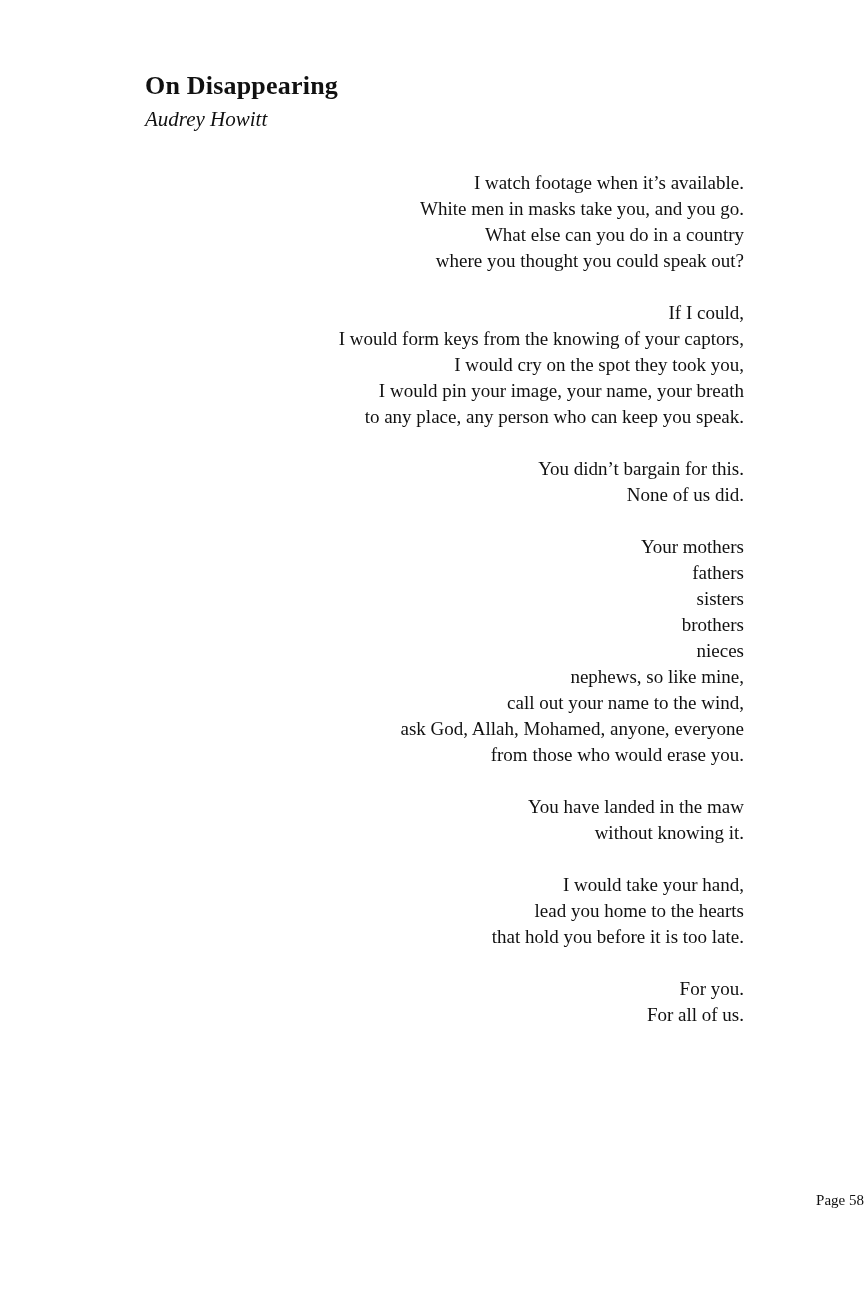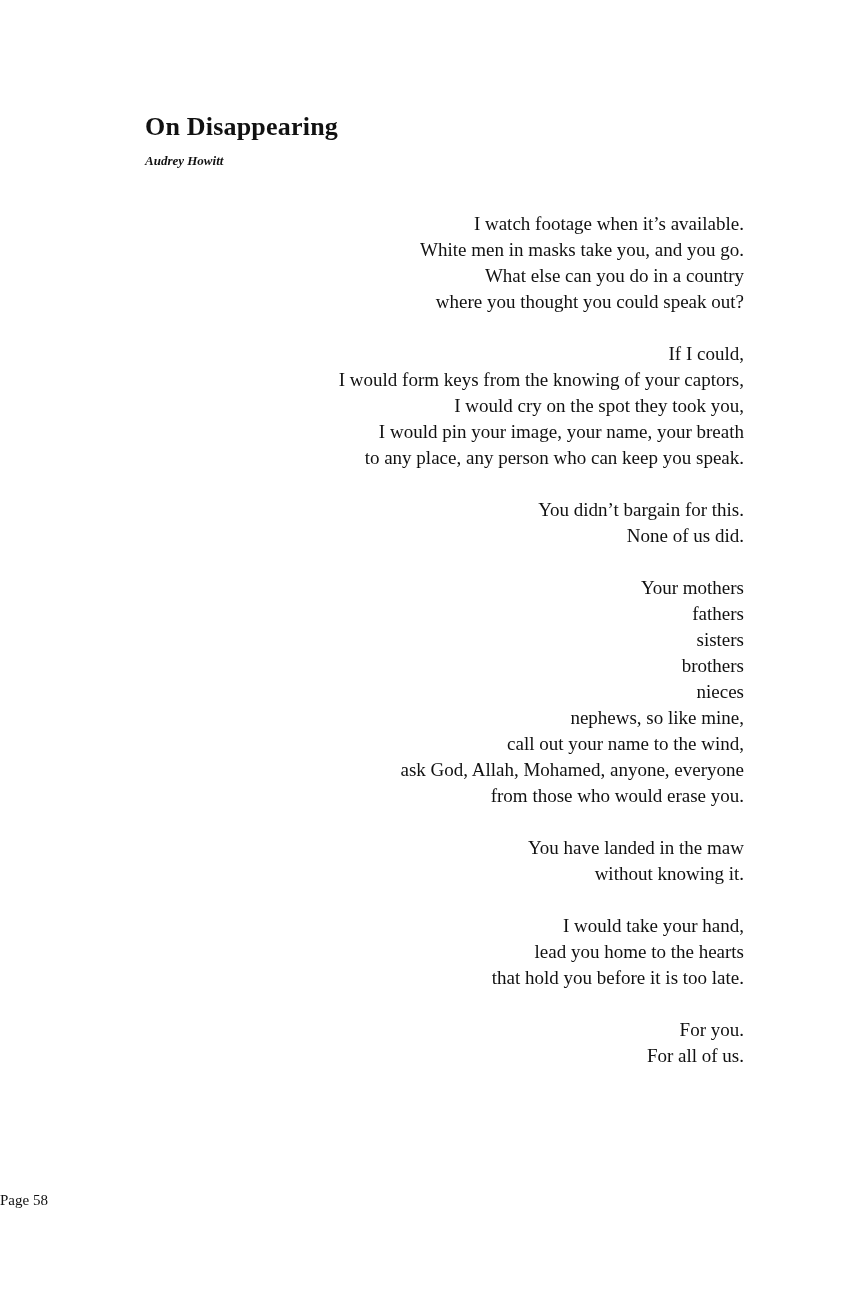--- a/index.html
+++ b/index.html
@@ -9,52 +9,52 @@
     height: 1296px;
     background: #ffffff;
     color: #111111;
     font-family: "Liberation Serif", "DejaVu Serif", serif;
     position: relative;
     overflow: hidden;
   }
   .page {
     width: 864px;
     height: 1296px;
-    padding: 111px 120px 0 145px;
+    padding: 70px 120px 0 145px;
     position: relative;
   }
   .poem-title {
     font-size: 26px;
     line-height: 31px;
     font-weight: bold;
     margin: 0 0 8px 0;
     letter-spacing: 0.2px;
   }
   .poem-author {
-    font-size: 13px;
+    font-size: 21px;
     line-height: 21px;
-    font-weight: bold;
+    font-weight: normal;
     font-style: italic;
     margin: 0 0 40px 0;
   }
   .stanza {
     margin: 0 0 26px 0;
     text-align: right;
   }
   .poem-line {
     font-size: 19px;
     line-height: 26px;
     white-space: nowrap;
   }
   .page-footer {
     position: absolute;
     top: 1191px;
     left: 0;
     width: 864px;
-    text-align: left;
+    text-align: right;
   }
   .page-number {
     font-size: 15px;
     line-height: 19px;
   }
 </style>
 </head>
 <body>
 
 <main class="page">

